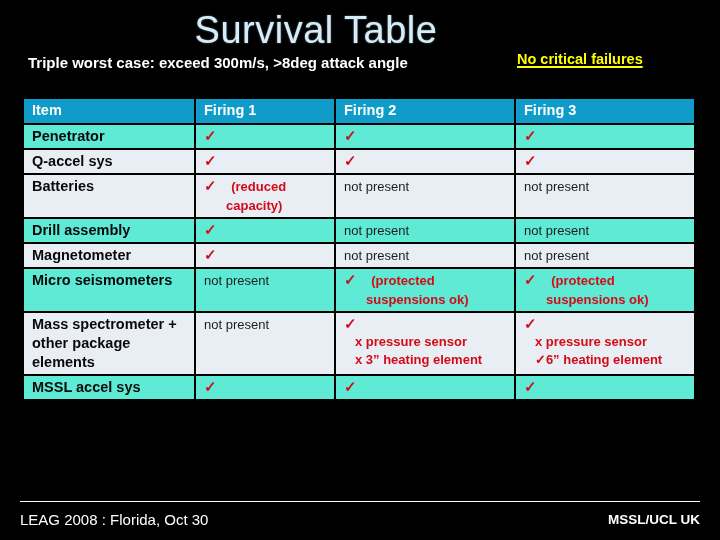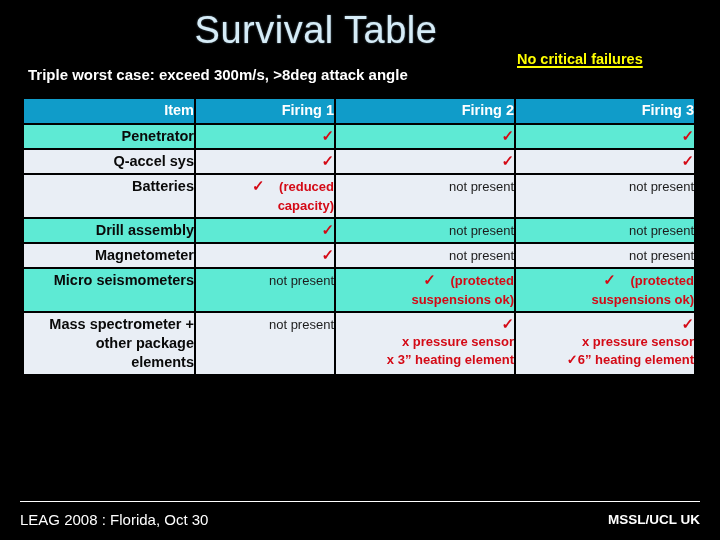--- a/index.html
+++ b/index.html
@@ -28,21 +28,21 @@
     font-weight: normal;
     color: #d6ecf7;
     letter-spacing: 0.5px;
     text-shadow: 0 0 2px rgba(180,220,245,0.55);
     white-space: nowrap;
   }
 
   #slide-subtitle {
     position: absolute;
     left: 28px;
-    top: 65px;
+    top: 53px;
     font-size: 15px;
     line-height: 20px;
     font-weight: bold;
     color: #ffffff;
     white-space: nowrap;
   }
 
   #critical-note {
     position: absolute;
     left: 517px;
@@ -66,21 +66,21 @@
     border-collapse: separate;
     border-spacing: 2px 2px;
     table-layout: fixed;
   }
   #survival-table th,
   #survival-table td {
     padding: 2px 0 2px 8px;
     vertical-align: top;
     font-size: 14.5px;
     line-height: 19px;
-    text-align: right;
+    text-align: left;
   }
   #survival-table thead th {
     background: #109cc9;
     color: #ffffff;
     font-weight: bold;
     height: 22px;
     line-height: 21px;
     padding-top: 1px;
     padding-bottom: 1px;
   }
@@ -220,18 +220,24 @@
               <span class="tick">✓</span>
               <span class="note">x pressure sensor</span>
               <span class="note">x 3” heating  element</span>
             </span></span></td>
         <td><span class="cell-ok"><span class="lines">
               <span class="tick">✓</span>
               <span class="note">x pressure sensor</span>
               <span class="note">✓6” heating element</span>
             </span></span></td>
       </tr>
+      <tr class="row-dark">
+        <td class="item-cell">MSSL accel sys</td>
+        <td><span class="cell-ok"><span class="tick">✓</span></span></td>
+        <td><span class="cell-ok"><span class="tick">✓</span></span></td>
+        <td><span class="cell-ok"><span class="tick">✓</span></span></td>
+      </tr>
     </tbody>
 </table>
 
 <div id="footer-rule"></div>
 <div id="footer-left">LEAG 2008 :  Florida, Oct 30</div>
 <div id="footer-right">MSSL/UCL UK</div>
 
 </body></html>

